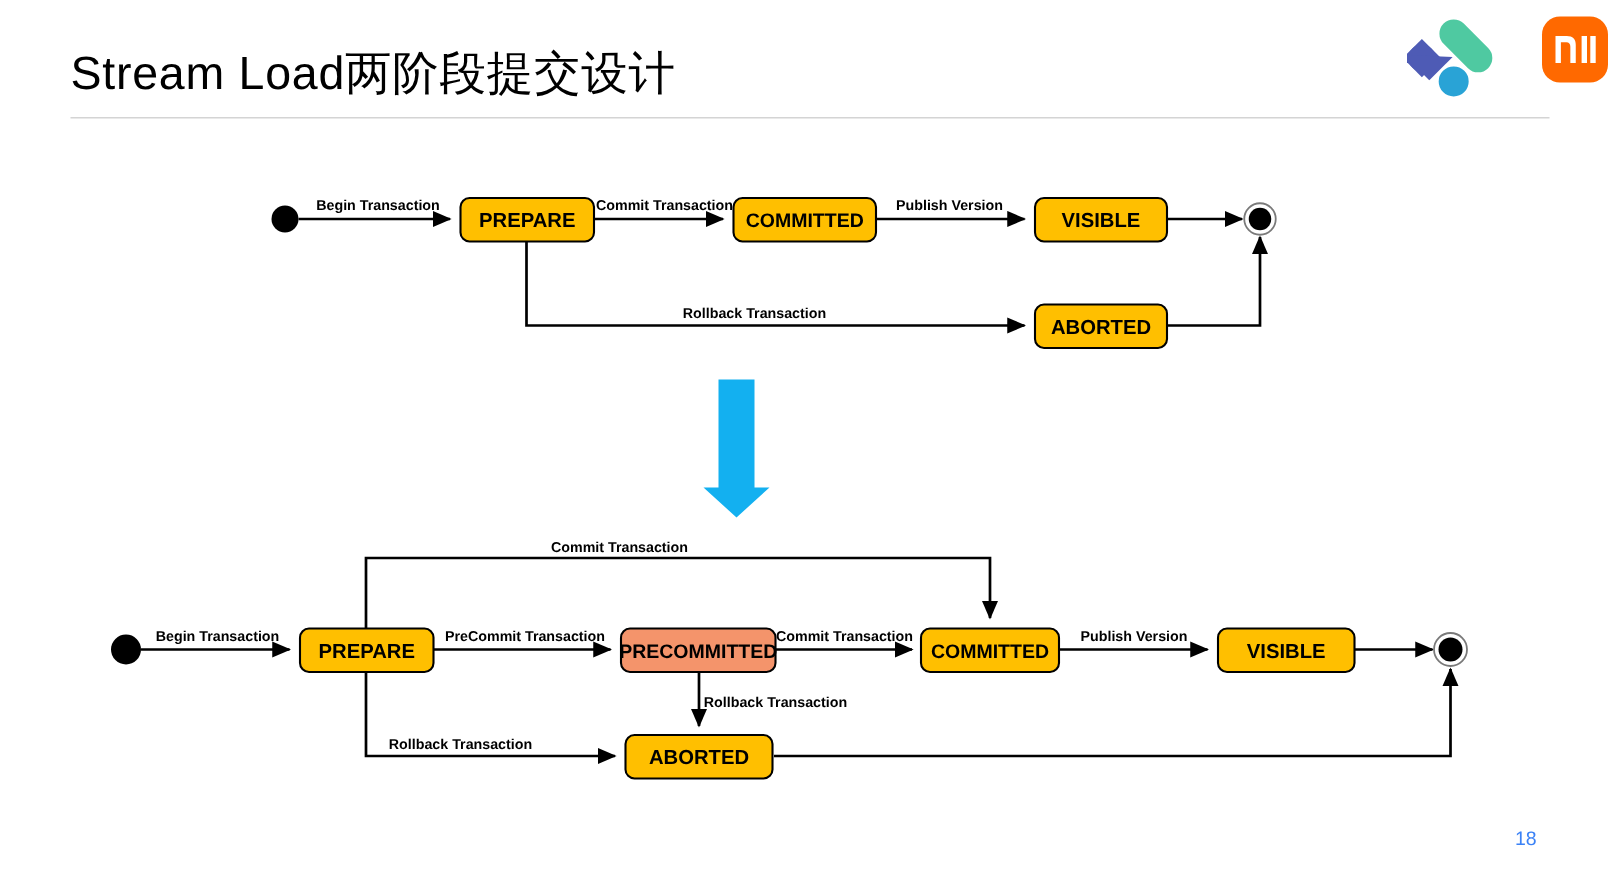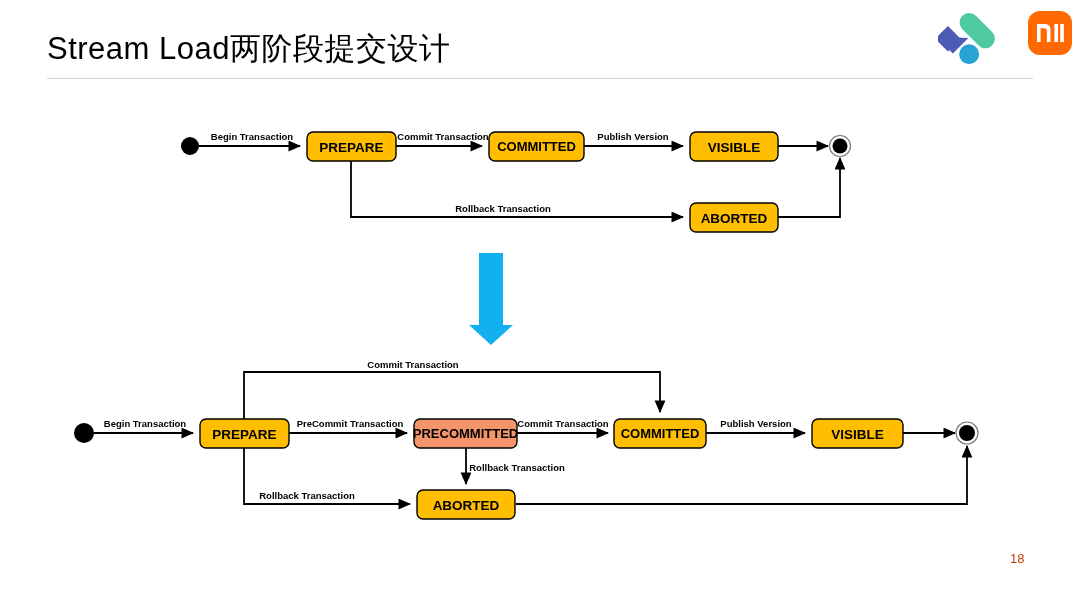--- a/index.html
+++ b/index.html
@@ -69,21 +69,21 @@
     width: 872px;
     height: 595px;
   }
   .diagram svg { display: block; }
   
   .page-number {
     position: absolute;
     left: 1010px;
     top: 551px;
     font-size: 13px;
-    color: #c2410c;
+    color: #3b82f6;
     font-family: "Liberation Sans", sans-serif;
   }
   
   text.state-label {
     font-family: "Liberation Sans", sans-serif;
     font-weight: bold;
     fill: #000000;
     text-anchor: middle;
     dominant-baseline: middle;
   }

